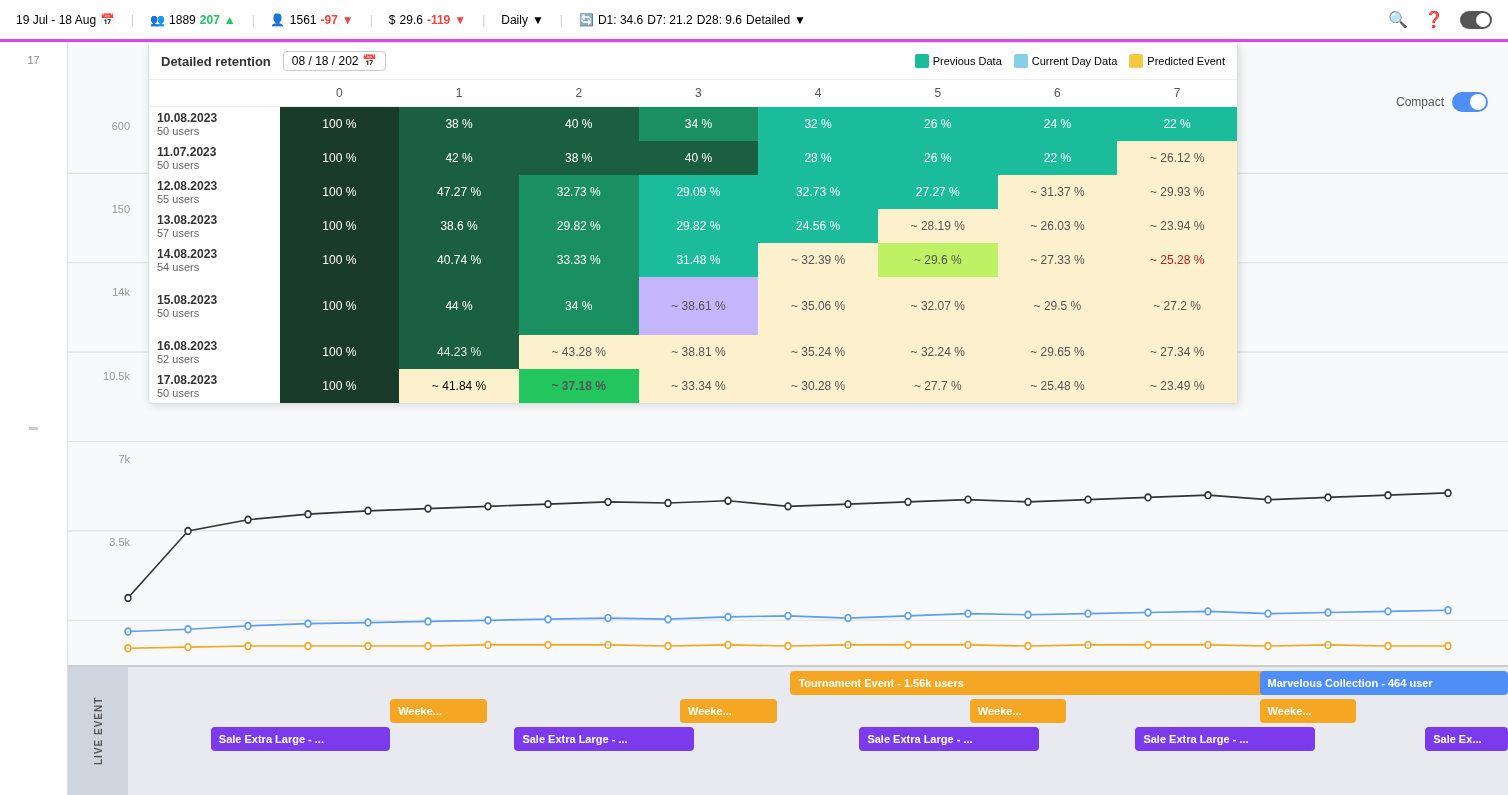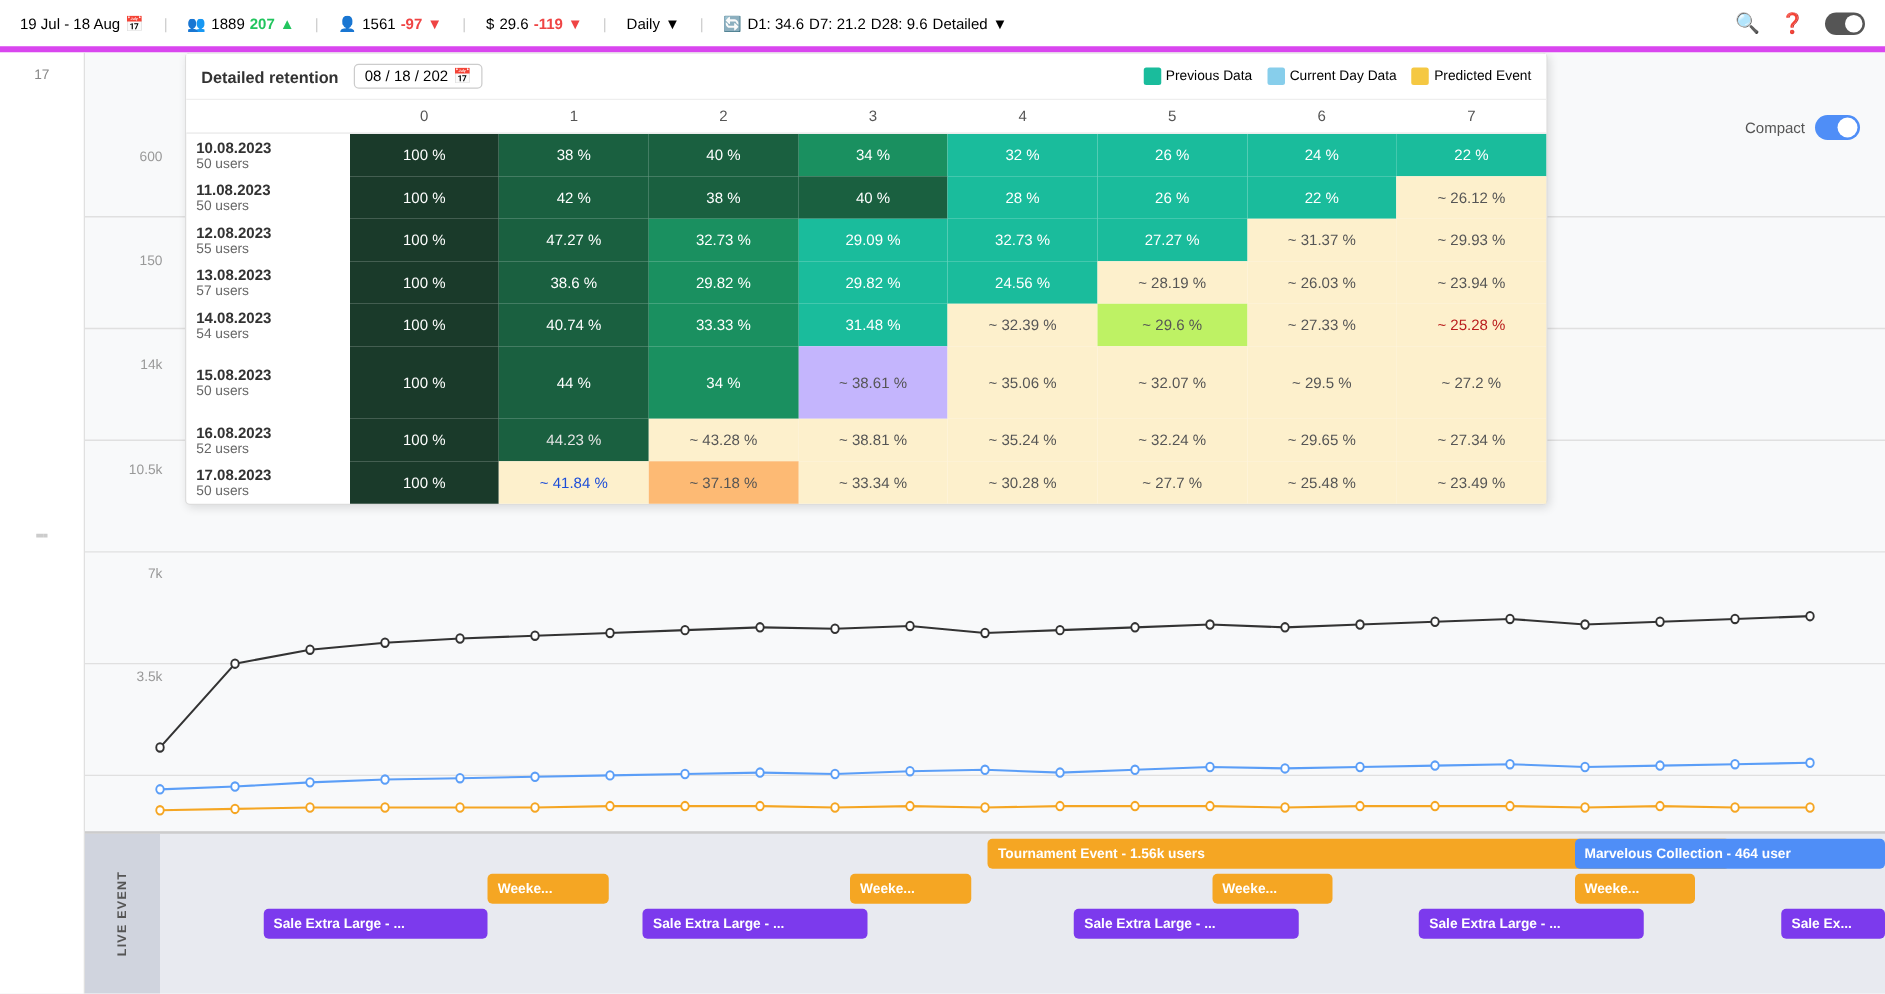--- a/index.html
+++ b/index.html
@@ -1,21 +1,21 @@
 <!DOCTYPE html>
 <html><head>
   <meta charset="utf-8">
   <style>
     * { box-sizing: border-box; margin: 0; padding: 0; }
     body { font-family: -apple-system, BlinkMacSystemFont, 'Segoe UI', sans-serif; font-size: 12px; background: #f0f2f5; overflow: hidden; width: 1508px; height: 795px; }
 
     
     .top-bar {
       display: flex; align-items: center; gap: 16px;
-      background: #fff; padding: 6px 16px; border-bottom: 5px solid #d946ef;
+      background: #fff; padding: 6px 16px; border-bottom: 3px solid #d946ef;
       height: 42px; font-size: 12px;
     }
     .top-bar-item { display: flex; align-items: center; gap: 4px; cursor: pointer; }
     .top-bar-item .green { color: #22c55e; font-weight: 600; }
     .top-bar-item .red { color: #ef4444; font-weight: 600; }
     .top-bar-item .arrow-up { color: #22c55e; }
     .top-bar-item .arrow-down { color: #ef4444; }
     .top-bar-divider { color: #ccc; }
     .top-bar-right { margin-left: auto; display: flex; align-items: center; gap: 16px; }
     .top-bar-right .icon-btn { cursor: pointer; font-size: 16px; color: #555; }
@@ -247,21 +247,21 @@
               <td style="background: rgb(26, 96, 64); color: rgb(255, 255, 255); padding: 10px 4px; font-weight: 500;">38 %</td>
               <td style="background: rgb(26, 96, 64); color: rgb(255, 255, 255); padding: 10px 4px; font-weight: 500;">40 %</td>
               <td style="background: rgb(26, 144, 96); color: rgb(255, 255, 255); padding: 10px 4px; font-weight: 500;">34 %</td>
               <td style="background: rgb(26, 188, 156); color: rgb(255, 255, 255); padding: 10px 4px; font-weight: 500;">32 %</td>
               <td style="background: rgb(26, 188, 156); color: rgb(255, 255, 255); padding: 10px 4px; font-weight: 500;">26 %</td>
               <td style="background: rgb(26, 188, 156); color: rgb(255, 255, 255); padding: 10px 4px; font-weight: 500;">24 %</td>
               <td style="background: rgb(26, 188, 156); color: rgb(255, 255, 255); padding: 10px 4px; font-weight: 500;">22 %</td>
             </tr>
             <tr>
               <td class="row-label">
-                <div class="row-date">11.08.2023</div>
+                <div class="row-date">11.07.2023</div>
                 <div class="row-users">50 users</div>
               </td>
               <td style="background: rgb(26, 58, 42); color: rgb(255, 255, 255); padding: 10px 4px; font-weight: 500;">100 %</td>
               <td style="background: rgb(26, 96, 64); color: rgb(255, 255, 255); padding: 10px 4px; font-weight: 500;">42 %</td>
               <td style="background: rgb(26, 96, 64); color: rgb(255, 255, 255); padding: 10px 4px; font-weight: 500;">38 %</td>
               <td style="background: rgb(26, 96, 64); color: rgb(255, 255, 255); padding: 10px 4px; font-weight: 500;">40 %</td>
               <td style="background: rgb(26, 188, 156); color: rgb(255, 255, 255); padding: 10px 4px; font-weight: 500;">28 %</td>
               <td style="background: rgb(26, 188, 156); color: rgb(255, 255, 255); padding: 10px 4px; font-weight: 500;">26 %</td>
               <td style="background: rgb(26, 188, 156); color: rgb(255, 255, 255); padding: 10px 4px; font-weight: 500;">22 %</td>
               <td style="background: rgb(253, 240, 204); color: rgb(85, 85, 85); padding: 10px 4px; font-weight: 500;">~ 26.12 %</td>
@@ -335,22 +335,22 @@
               <td style="background: rgb(253, 240, 204); color: rgb(85, 85, 85); padding: 10px 4px; font-weight: 500;">~ 32.24 %</td>
               <td style="background: rgb(253, 240, 204); color: rgb(85, 85, 85); padding: 10px 4px; font-weight: 500;">~ 29.65 %</td>
               <td style="background: rgb(253, 240, 204); color: rgb(85, 85, 85); padding: 10px 4px; font-weight: 500;">~ 27.34 %</td>
             </tr>
             <tr>
               <td class="row-label">
                 <div class="row-date">17.08.2023</div>
                 <div class="row-users">50 users</div>
               </td>
               <td style="background: rgb(26, 58, 42); color: rgb(255, 255, 255); padding: 10px 4px; font-weight: 500;">100 %</td>
-              <td style="background: rgb(253, 240, 204); color: #1d4ed8; padding: 10px 4px; font-weight: 500;">~ 41.84 %</td>
-              <td style="background: #fdba74; color: rgb(85, 85, 85); padding: 10px 4px; font-weight: 400;">~ 37.18 %</td>
+              <td style="background: rgb(253, 240, 204); color: #000000; padding: 10px 4px; font-weight: 500;">~ 41.84 %</td>
+              <td style="background: #22c55e; color: rgb(85, 85, 85); padding: 10px 4px; font-weight: 700;">~ 37.18 %</td>
               <td style="background: rgb(253, 240, 204); color: rgb(85, 85, 85); padding: 10px 4px; font-weight: 500;">~ 33.34 %</td>
               <td style="background: rgb(253, 240, 204); color: rgb(85, 85, 85); padding: 10px 4px; font-weight: 500;">~ 30.28 %</td>
               <td style="background: rgb(253, 240, 204); color: rgb(85, 85, 85); padding: 10px 4px; font-weight: 500;">~ 27.7 %</td>
               <td style="background: rgb(253, 240, 204); color: rgb(85, 85, 85); padding: 10px 4px; font-weight: 500;">~ 25.48 %</td>
               <td style="background: rgb(253, 240, 204); color: rgb(85, 85, 85); padding: 10px 4px; font-weight: 500;">~ 23.49 %</td>
             </tr>
           </tbody>
       </table>
     </div>
 

